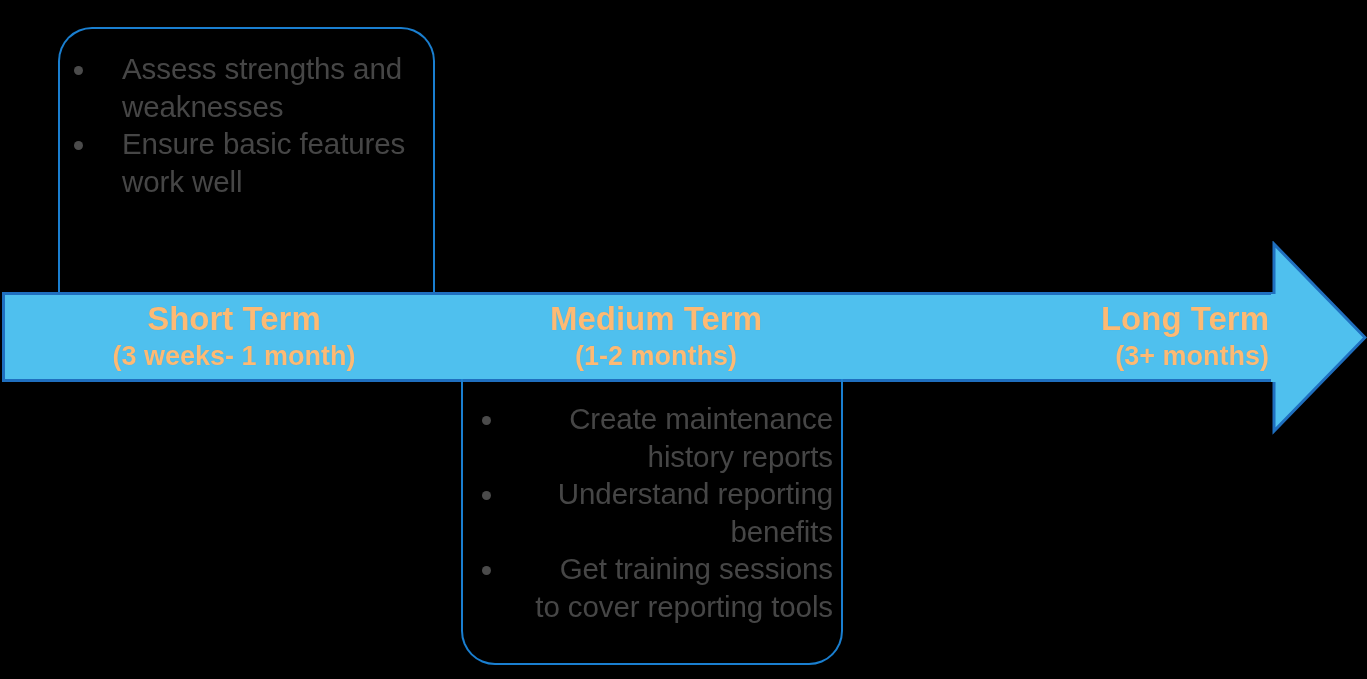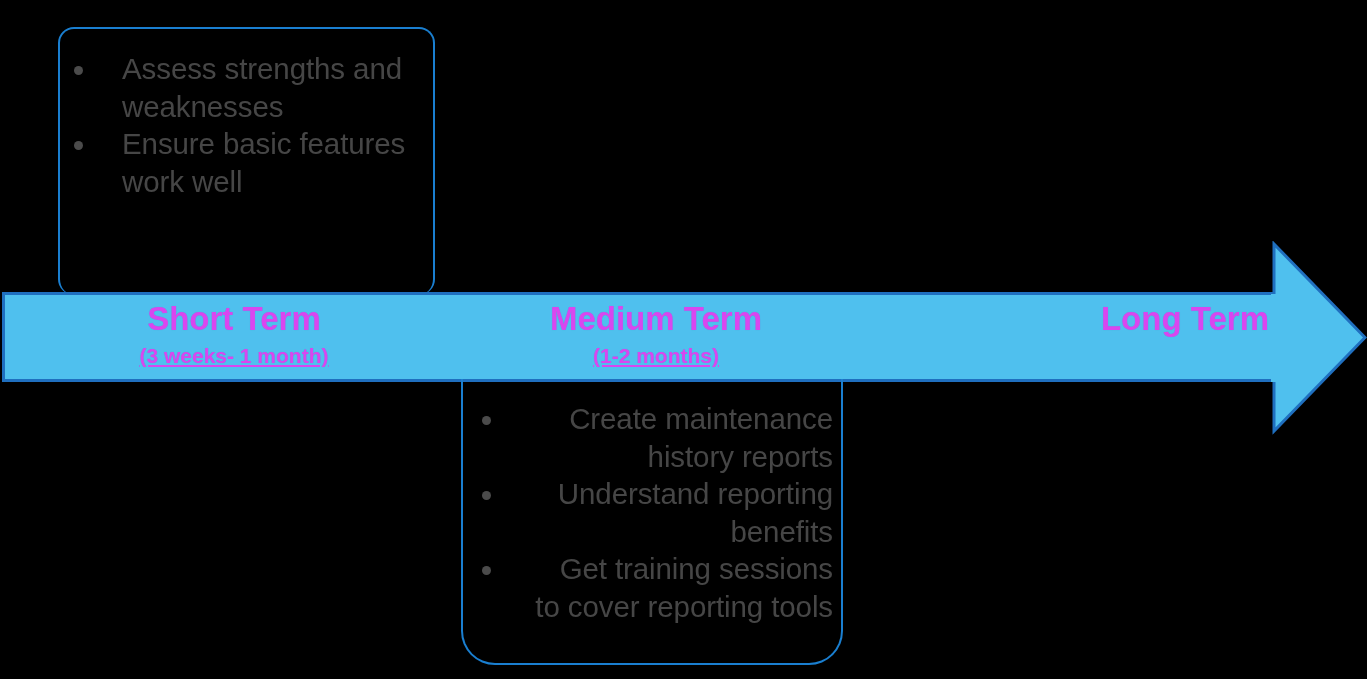--- a/index.html
+++ b/index.html
@@ -65,42 +65,41 @@
     border-right: none;
   }
   #band-head {
     position: absolute;
     line-height: 0;
   }
 
   .segment-label {
     position: absolute;
     text-align: center;
-    color: #d946ef;
+    color: #fdba74;
     font-weight: bold;
     text-shadow: 0 0 1px rgba(0,0,0,0.12);
   }
   .segment-title {
     font-size: 33px;
     line-height: 41px;
     white-space: nowrap;
   }
   .segment-range {
-    font-size: 21px;
+    font-size: 27px;
     line-height: 34px;
     white-space: nowrap;
-    text-decoration: underline;
   }
 </style>
 </head>
 <body>
 
 <div id="canvas">
 
-  <div class="callout attach-bottom" style="left:58px; top:27px; width:377px; height:268px;border-radius:16px;">
+  <div class="callout attach-bottom" style="left:58px; top:27px; width:377px; height:268px;">
     <ul class="bullet-list" style="position:absolute; left:5px; top:21px; width:360px;">
       <li class="bullet-item">Assess strengths and weaknesses</li>
       <li class="bullet-item">Ensure basic features work well</li>
     </ul>
   </div>
 
 
   <div id="band-shaft" style="left:2px; top:292px; width:1275px; height:90px;"></div>
 
   <div id="band-head" style="left:1271px; top:241px; width:96px; height:194px;">
@@ -115,20 +114,21 @@
     <div class="segment-range">(3 weeks- 1 month)</div>
   </div>
 
   <div class="segment-label" style="left:466px; top:298px; width:380px;text-align:center;">
     <div class="segment-title">Medium Term</div>
     <div class="segment-range">(1-2 months)</div>
   </div>
 
   <div class="segment-label" style="left:889px; top:298px; width:380px;text-align:right;">
     <div class="segment-title">Long Term</div>
+    <div class="segment-range">(3+ months)</div>
   </div>
 
   <div class="callout attach-top" style="left:461px; top:379px; width:382px; height:286px;">
     <ul class="bullet-list" style="position:absolute; left:10px; top:21px; width:360px;text-align:right;">
       <li class="bullet-item">Create maintenance history reports</li>
       <li class="bullet-item">Understand reporting benefits</li>
       <li class="bullet-item">Get training sessions to cover reporting tools</li>
     </ul>
   </div>
 

